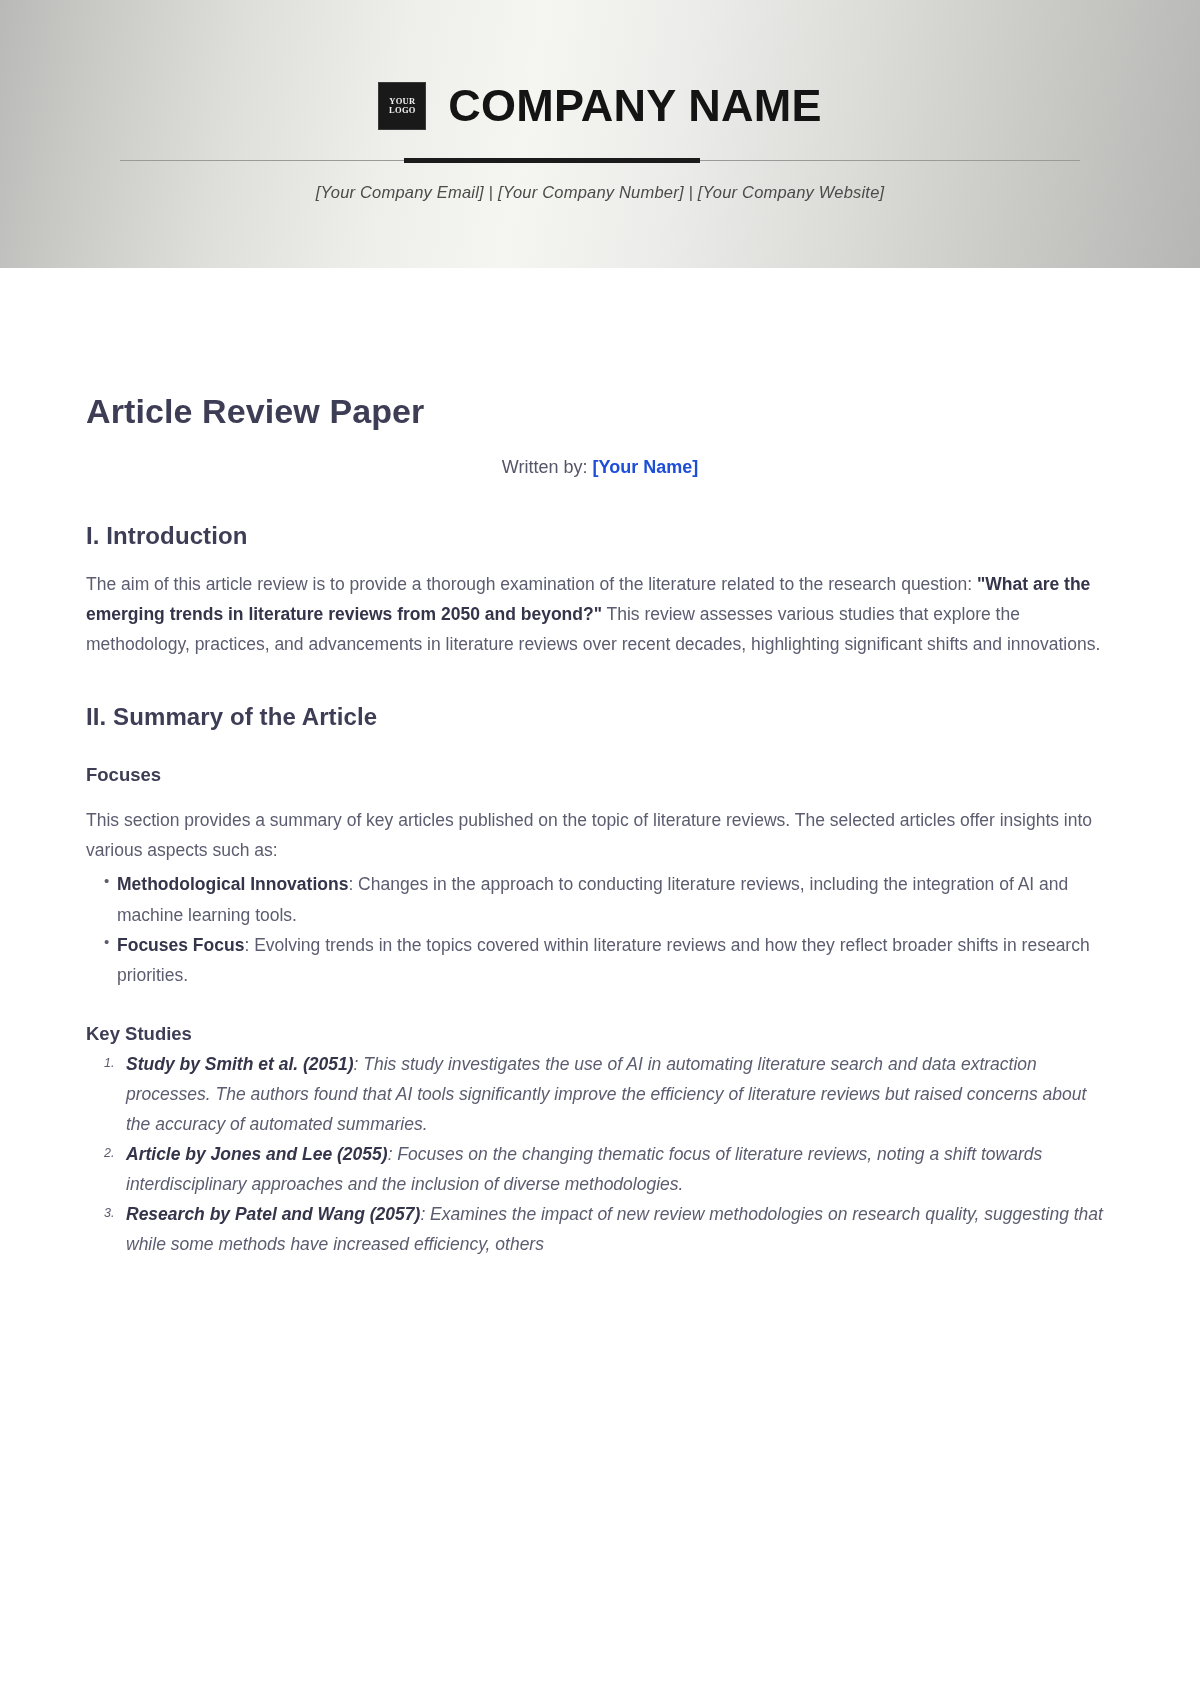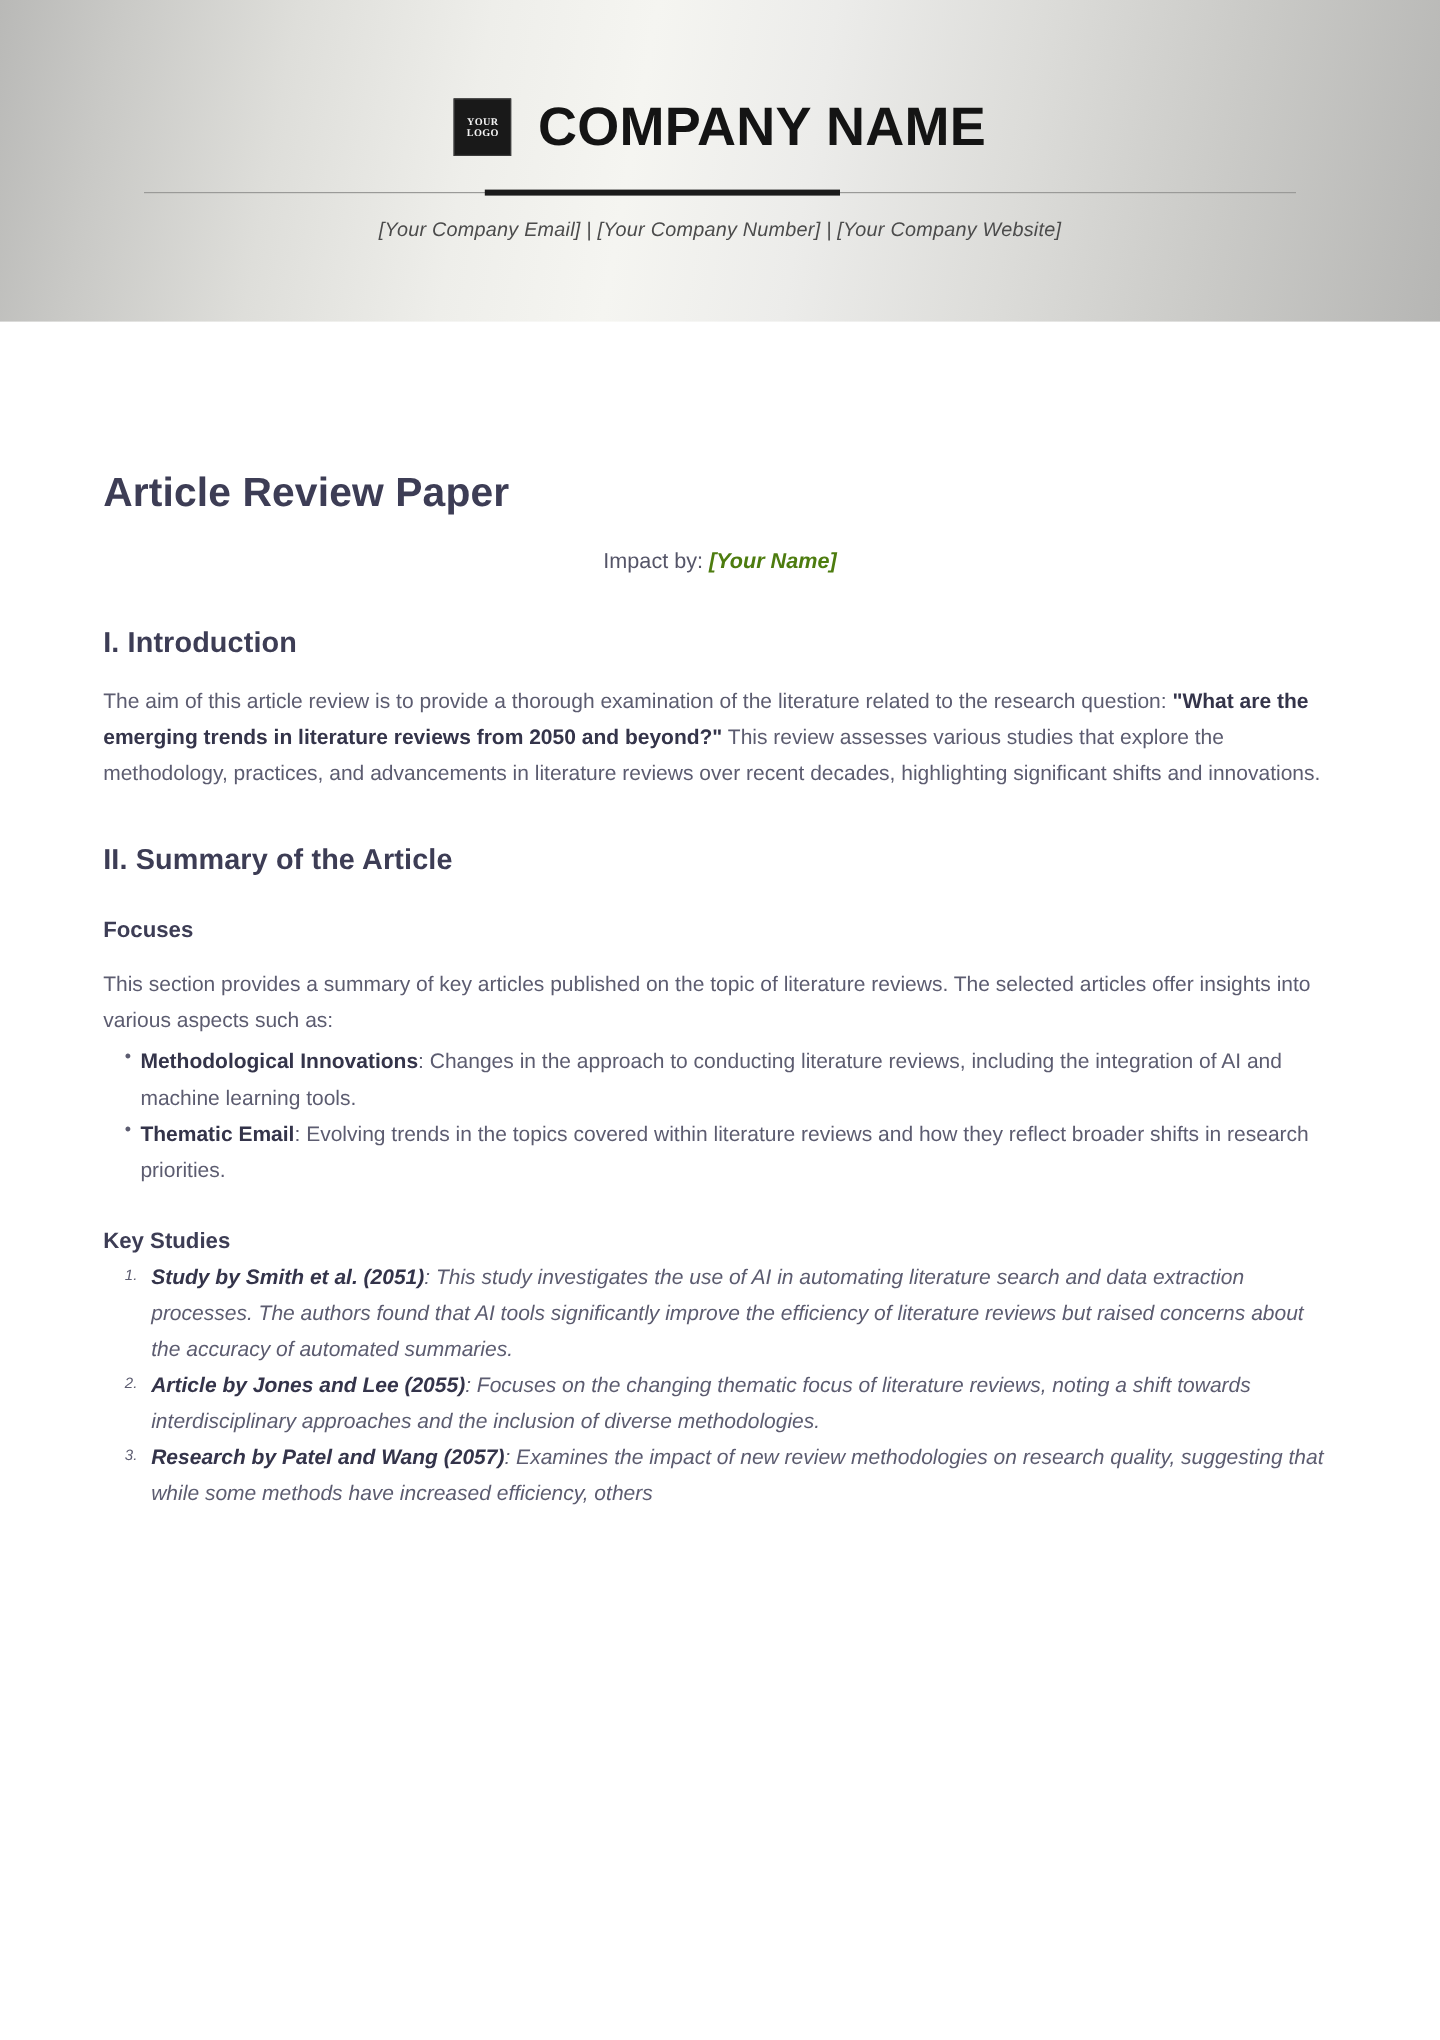--- a/index.html
+++ b/index.html
@@ -126,21 +126,21 @@
     margin: 124px 0 0 0;
     letter-spacing: .1px;
   }
 
   .doc-byline {
     text-align: center;
     font-size: 18px;
     color: #555568;
     margin: 26px 0 0 0;
   }
-  .doc-byline b { color: #4d7c0f; font-weight: 700; font-style: italic; }
+  .doc-byline b { color: #1d4ed8; font-weight: 700; }
 
   h2.sec {
     font-size: 24px;
     font-weight: 700;
     color: #3d3d55;
     margin: 44px 0 0 0;
     letter-spacing: .1px;
   }
 
   h3.sub {
@@ -225,35 +225,35 @@
   </div>
 
   <div class="lh-contact">[Your Company Email] | [Your Company Number] | [Your Company Website]</div>
 </header>
 
 <main class="doc">
 
   <h1 class="doc-title">Article Review Paper</h1>
 
   <div class="doc-byline">
-    <span>Impact by:</span>
+    <span>Written by:</span>
     <b>[Your Name]</b>
   </div>
 
   <h2 class="sec">I. Introduction</h2>
   <p class="body"><span>The aim of this article review is to provide a thorough examination of the literature related to the research question: </span><b>"What are the emerging trends in literature reviews from 2050 and beyond?"</b><span> This review assesses various studies that explore the methodology, practices, and advancements in literature reviews over recent decades, highlighting significant shifts and innovations.</span></p>
 
   <h2 class="sec">II. Summary of the Article</h2>
 
   <h3 class="sub">Focuses</h3>
   <p class="body">This section provides a summary of key articles published on the topic of literature reviews. The selected articles offer insights into various aspects such as:</p>
 
   <ul class="bullets">
     <li><b>Methodological Innovations</b><span>: Changes in the approach to conducting literature reviews, including the integration of AI and machine learning tools.</span></li>
-    <li><b>Thematic Email</b><span>: Evolving trends in the topics covered within literature reviews and how they reflect broader shifts in research priorities.</span></li>
+    <li><b>Focuses Focus</b><span>: Evolving trends in the topics covered within literature reviews and how they reflect broader shifts in research priorities.</span></li>
   </ul>
 
   <h3 class="sub">Key Studies</h3>
 
   <ol class="numbered">
     <li><b>Study by Smith et al. (2051)</b><span>: This study investigates the use of AI in automating literature search and data extraction processes. The authors found that AI tools significantly improve the efficiency of literature reviews but raised concerns about the accuracy of automated summaries.</span></li>
     <li><b>Article by Jones and Lee (2055)</b><span>: Focuses on the changing thematic focus of literature reviews, noting a shift towards interdisciplinary approaches and the inclusion of diverse methodologies.</span></li>
     <li><b>Research by Patel and Wang (2057)</b><span>: Examines the impact of new review methodologies on research quality, suggesting that while some methods have increased efficiency, others</span></li>
   </ol>
 

